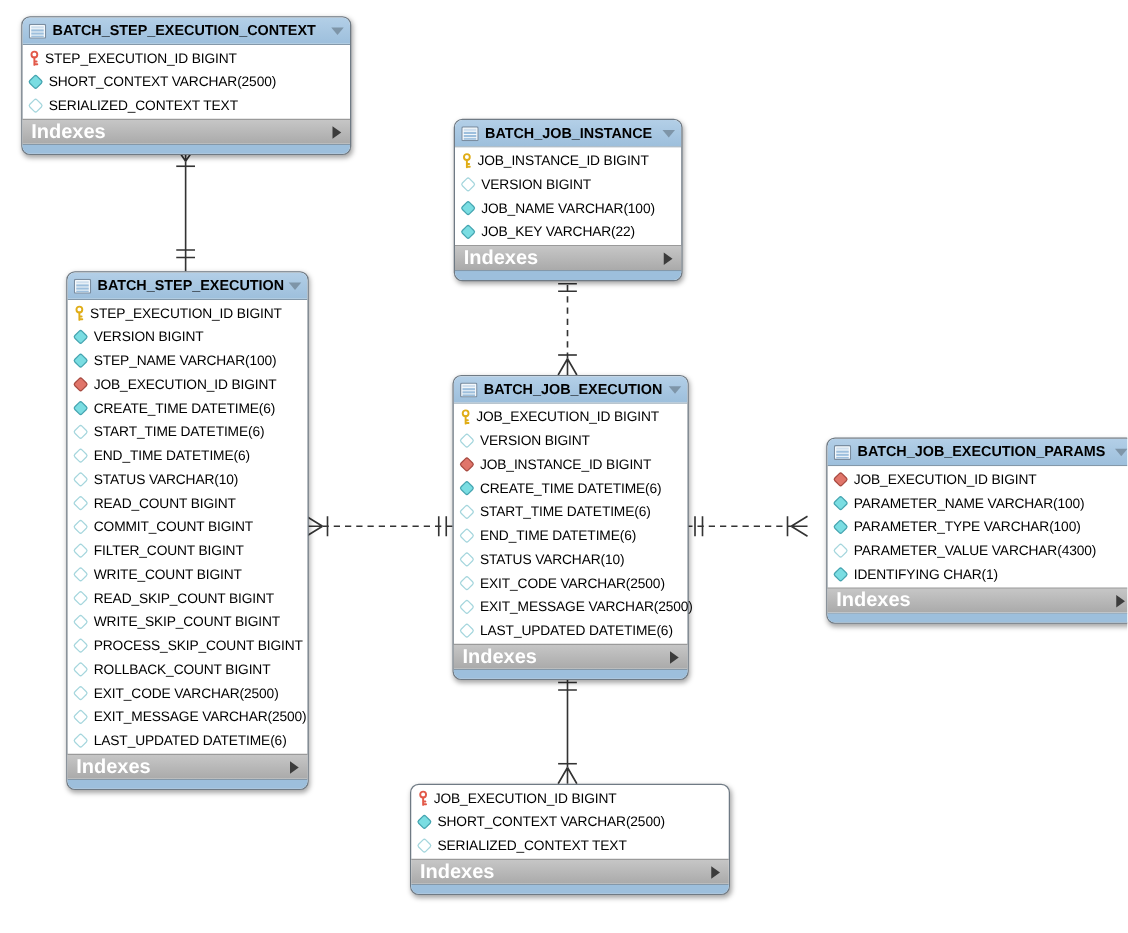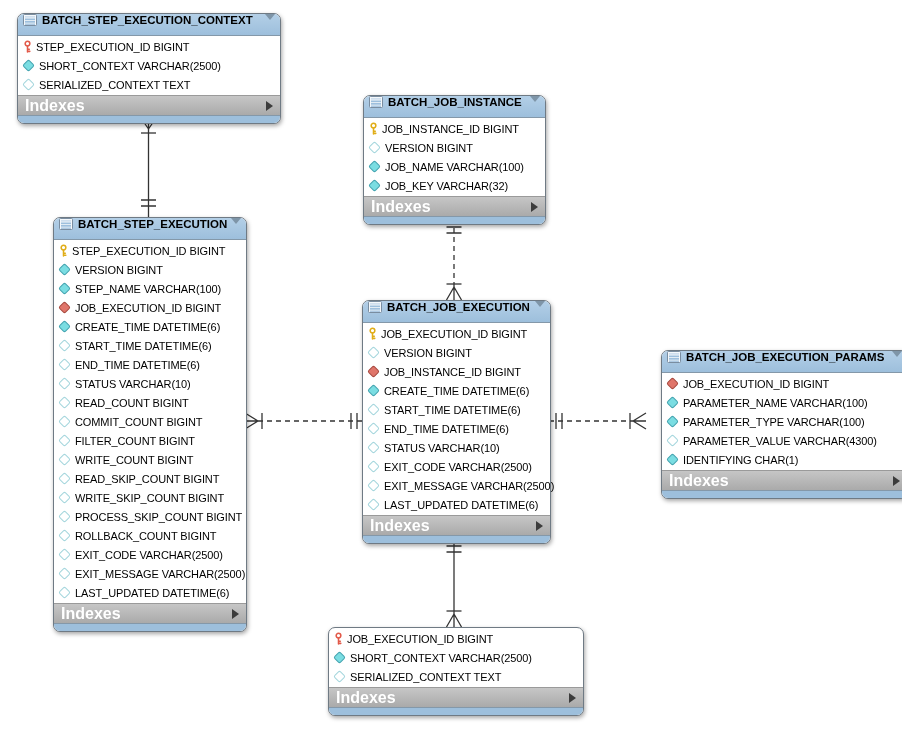--- a/index.html
+++ b/index.html
@@ -1,21 +1,21 @@
 <!DOCTYPE html>
 <html><head>
 <meta charset="utf-8">
 <style>
   html,body{margin:0;padding:0;background:#fff;}
   .canvas{position:relative;width:902px;height:746px;background:#ffffff;overflow:hidden;
           font-family:"Liberation Sans",sans-serif;}
   .connectors{position:absolute;left:0;top:0;}
   .er-table{position:absolute;background:#fff;border:1px solid #6f7a84;border-radius:7px;
             box-shadow:1px 2px 4px rgba(0,0,0,.35);}
-  .thead{display:flex;height:21px;padding:0 5px 0 5px;
+  .thead{display:flex;align-items:center;height:21px;padding:0 5px 0 5px;
          background:linear-gradient(#b3cfe7,#9dbfdc);border-bottom:1px solid #8498a9;
          border-radius:6px 6px 0 0;}
   .thead .ticon{flex:none;width:14px;height:12px;}
   .thead .title{flex:1;margin-left:5px;font-size:11.5px;font-weight:bold;color:#000;
                 white-space:nowrap;overflow:hidden;}
   .arrow-down{flex:none;width:0;height:0;border-left:5px solid transparent;
               border-right:5px solid transparent;border-top:6px solid #7e95a8;margin-left:4px;}
   .tbody{padding:1px 0;text-align:right;}
   .row{display:flex;align-items:center;height:19px;padding:0 5px;white-space:nowrap;}
   .col-label{font-size:11px;color:#000;letter-spacing:-0.1px;}
@@ -136,21 +136,21 @@
       <div class="row">
         <span class="dia dia-hollow"></span>
         <span class="col-label">VERSION BIGINT</span>
       </div>
       <div class="row">
         <span class="dia dia-filled"></span>
         <span class="col-label">JOB_NAME VARCHAR(100)</span>
       </div>
       <div class="row">
         <span class="dia dia-filled"></span>
-        <span class="col-label">JOB_KEY VARCHAR(32)</span>
+        <span class="col-label">JOB_KEY VARCHAR(22)</span>
       </div>
     </div>
     <div class="indexes">
       <span class="ilabel">Indexes</span>
       <span class="arrow-right"></span>
     </div>
     <div class="tfoot"></div>
   </div>
 
   <div class="er-table" style="left:53px;top:217px;width:192px;">

